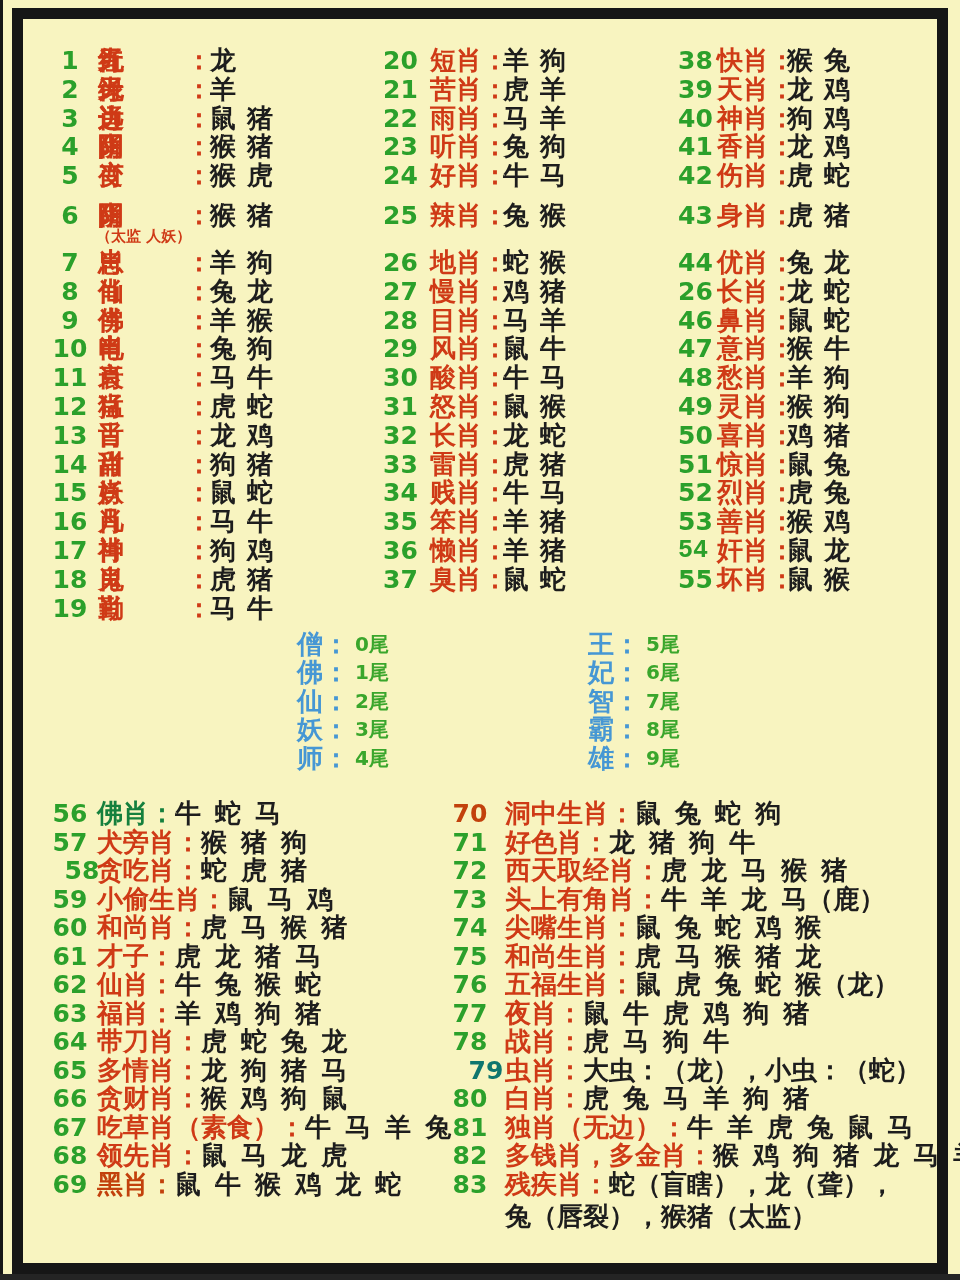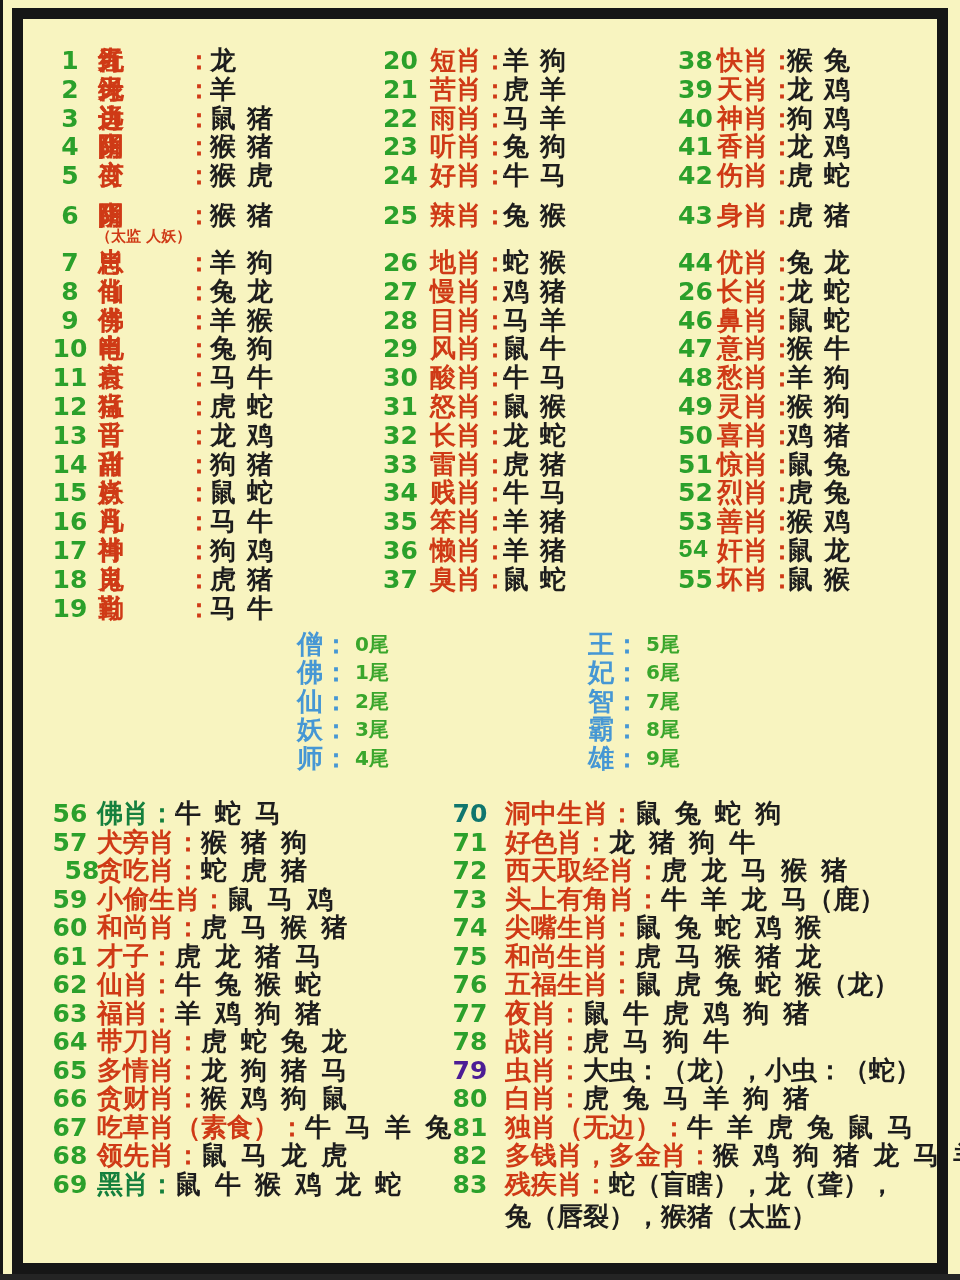--- a/index.html
+++ b/index.html
@@ -496,24 +496,24 @@
       <div class="brow" style="left: 50px; top: 1113px;">
         <span class="bnum" style="width: 40px; color: rgb(43, 160, 43);">67</span>
         <div class="btext" style="left: 47px;"><span class="blabel" style="color: rgb(207, 58, 22);">吃草肖（素食）：</span><span class="bvals" style="color: rgb(29, 29, 29);">牛 马 羊 兔</span></div>
       </div>
       <div class="brow" style="left: 50px; top: 1141px;">
         <span class="bnum" style="width: 40px; color: rgb(43, 160, 43);">68</span>
         <div class="btext" style="left: 47px;"><span class="blabel" style="color: rgb(207, 58, 22);">领先肖：</span><span class="bvals" style="color: rgb(29, 29, 29);">鼠 马 龙 虎</span></div>
       </div>
       <div class="brow" style="left: 50px; top: 1170px;">
         <span class="bnum" style="width: 40px; color: rgb(43, 160, 43);">69</span>
-        <div class="btext" style="left: 47px;"><span class="blabel" style="color: #15803d;">黑肖：</span><span class="bvals" style="color: rgb(29, 29, 29);">鼠 牛 猴 鸡 龙 蛇</span></div>
+        <div class="btext" style="left: 47px;"><span class="blabel" style="color: #c2410c;">黑肖：</span><span class="bvals" style="color: rgb(29, 29, 29);">鼠 牛 猴 鸡 龙 蛇</span></div>
       </div>
       <div class="brow" style="left: 452px; top: 799px;">
-        <span class="bnum" style="width: 36px; color: #0f766e;">70</span>
+        <span class="bnum" style="width: 36px; color: #c2410c;">70</span>
         <div class="btext" style="left: 53px;"><span class="blabel" style="color: rgb(207, 58, 22);">洞中生肖：</span><span class="bvals" style="color: rgb(29, 29, 29);">鼠 兔 蛇 狗</span></div>
       </div>
       <div class="brow" style="left: 452px; top: 828px;">
         <span class="bnum" style="width: 36px; color: rgb(43, 160, 43);">71</span>
         <div class="btext" style="left: 53px;"><span class="blabel" style="color: rgb(207, 58, 22);">好色肖：</span><span class="bvals" style="color: rgb(29, 29, 29);">龙 猪 狗 牛</span></div>
       </div>
       <div class="brow" style="left: 452px; top: 856px;">
         <span class="bnum" style="width: 36px; color: rgb(43, 160, 43);">72</span>
         <div class="btext" style="left: 53px;"><span class="blabel" style="color: rgb(207, 58, 22);">西天取经肖：</span><span class="bvals" style="color: rgb(29, 29, 29);">虎 龙 马 猴 猪</span></div>
       </div>
@@ -535,21 +535,21 @@
       </div>
       <div class="brow" style="left: 452px; top: 999px;">
         <span class="bnum" style="width: 36px; color: rgb(43, 160, 43);">77</span>
         <div class="btext" style="left: 53px;"><span class="blabel" style="color: rgb(207, 58, 22);">夜肖：</span><span class="bvals" style="color: rgb(29, 29, 29);">鼠 牛 虎 鸡 狗 猪</span></div>
       </div>
       <div class="brow" style="left: 452px; top: 1027px;">
         <span class="bnum" style="width: 36px; color: rgb(43, 160, 43);">78</span>
         <div class="btext" style="left: 53px;"><span class="blabel" style="color: rgb(207, 58, 22);">战肖：</span><span class="bvals" style="color: rgb(29, 29, 29);">虎 马 狗 牛</span></div>
       </div>
       <div class="brow" style="left: 452px; top: 1056px;">
-        <span class="bnum" style="width: 36px; color: #4c1d95;">79</span>
+        <span class="bnum" style="width: 36px; color: #0f766e; margin-left: 16px;">79</span>
         <div class="btext" style="left: 53px;"><span class="blabel" style="color: rgb(207, 58, 22);">虫肖：</span><span class="bvals" style="color: rgb(29, 29, 29);">大虫：（龙），小虫：（蛇）</span></div>
       </div>
       <div class="brow" style="left: 452px; top: 1084px;">
         <span class="bnum" style="width: 36px; color: rgb(43, 160, 43);">80</span>
         <div class="btext" style="left: 53px;"><span class="blabel" style="color: rgb(207, 58, 22);">白肖：</span><span class="bvals" style="color: rgb(29, 29, 29);">虎 兔 马 羊 狗 猪</span></div>
       </div>
       <div class="brow" style="left: 452px; top: 1113px;">
         <span class="bnum" style="width: 36px; color: rgb(43, 160, 43);">81</span>
         <div class="btext" style="left: 53px;"><span class="blabel" style="color: rgb(207, 58, 22);">独肖（无边）：</span><span class="bvals" style="color: rgb(29, 29, 29);">牛 羊 虎 兔 鼠 马</span></div>
       </div>

